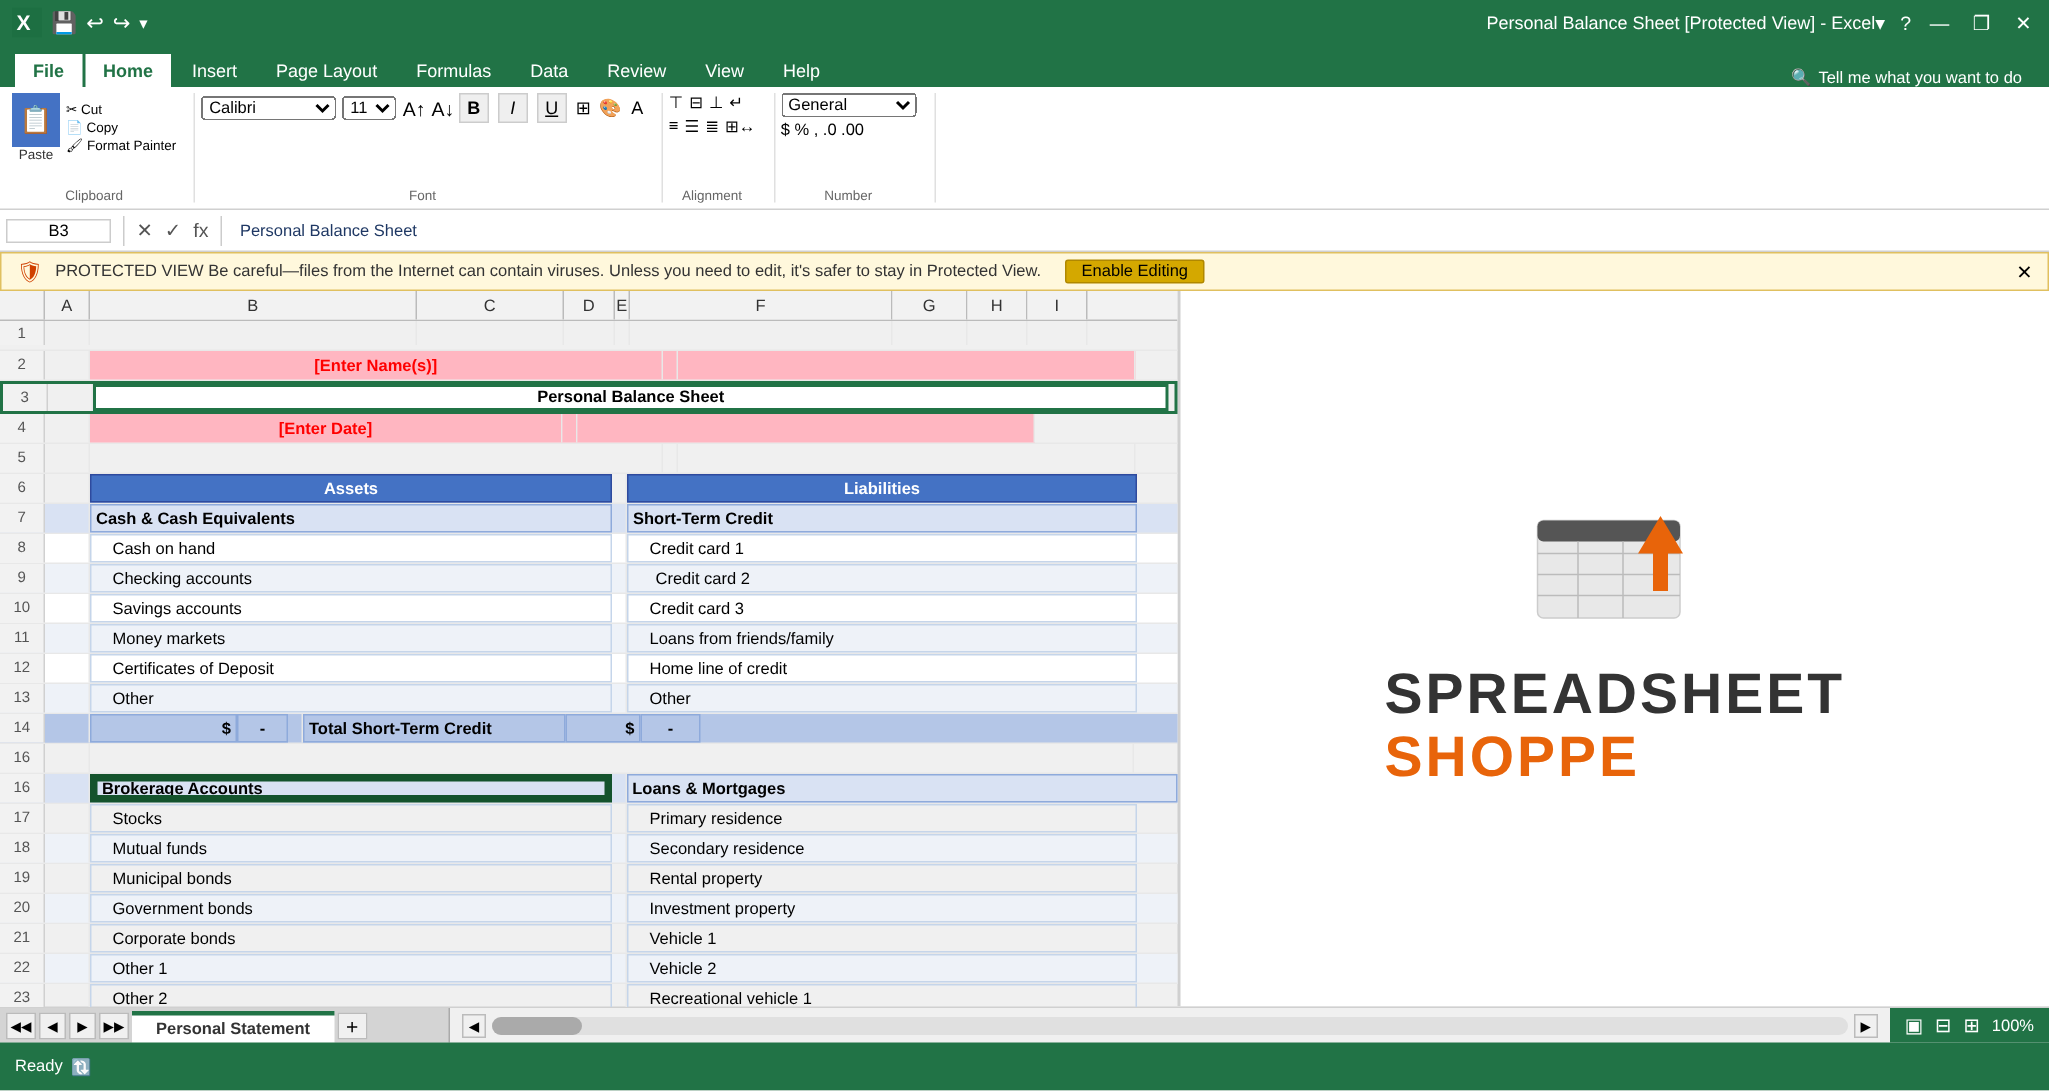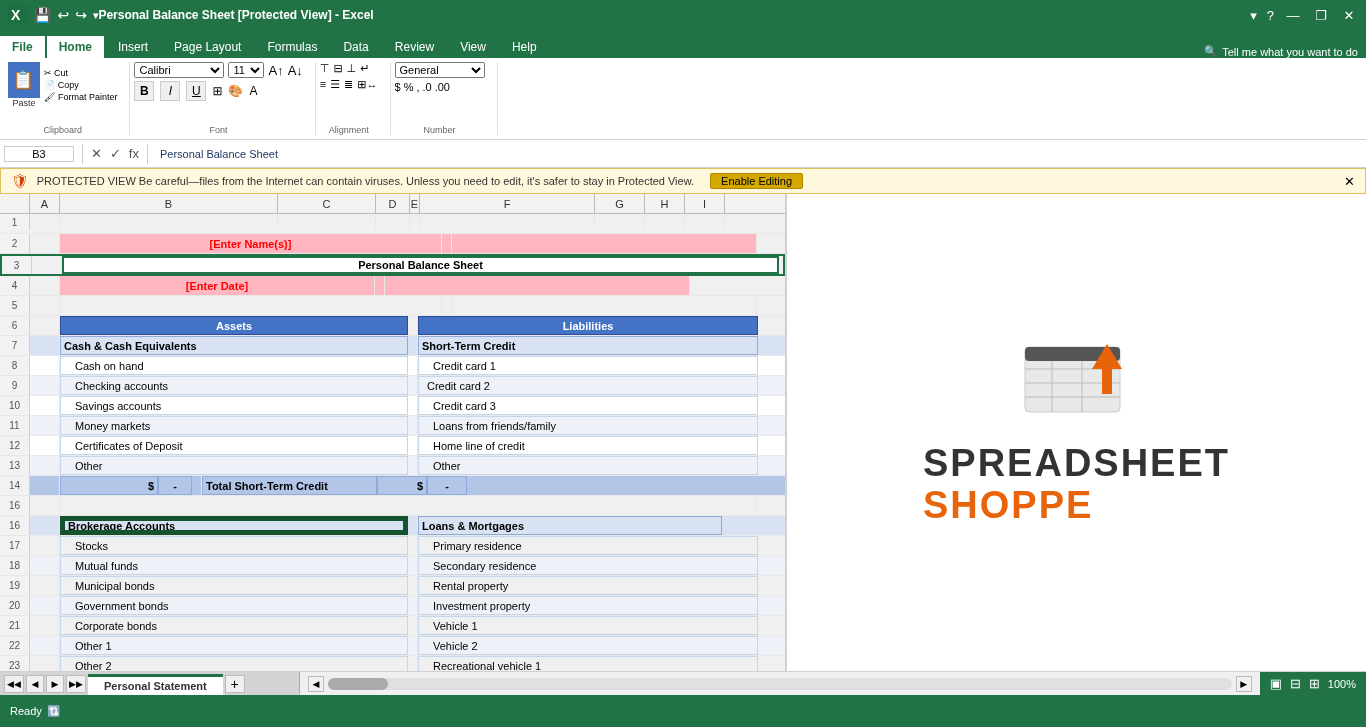--- a/index.html
+++ b/index.html
@@ -9,34 +9,34 @@
     #title-bar {
       height: 30px;
       background: #217346;
       display: flex;
       align-items: center;
       justify-content: space-between;
       padding: 0 8px;
       color: white;
     }
     #title-bar-left { display: flex; align-items: center; gap: 6px; }
-    #title-bar-center { font-size: 12px; font-weight: 700; flex: 1; text-align: left; }
+    #title-bar-center { font-size: 12px; font-weight: 400; flex: 1; text-align: right; }
     #title-bar-right { display: flex; align-items: center; gap: 10px; font-size: 12px; }
     .win-btn { width: 18px; height: 18px; display: flex; align-items: center; justify-content: center; cursor: pointer; font-size: 13px; }
 
     
     #ribbon {
       height: 110px;
       background: #217346;
     }
     #ribbon-tabs {
       height: 28px;
       display: flex;
       align-items: flex-end;
-      padding: 0 0;
+      padding: 0 10px;
       gap: 2px;
     }
     .ribbon-tab {
       padding: 4px 12px;
       font-size: 12px;
       color: white;
       cursor: pointer;
       background: transparent;
       border: none;
       outline: none;
@@ -259,21 +259,21 @@
           <div style="display:flex;flex-direction:column;gap:2px;">
             <div style="font-size:9px;cursor:pointer;display:flex;align-items:center;gap:2px;">✂ Cut</div>
             <div style="font-size:9px;cursor:pointer;display:flex;align-items:center;gap:2px;">📄 Copy</div>
             <div style="font-size:9px;cursor:pointer;display:flex;align-items:center;gap:2px;">🖌 Format Painter</div>
           </div>
         </div>
         <span class="ribbon-group-label">Clipboard</span>
       </div>
 
       <div class="ribbon-group">
-        <div style="display:flex;flex-direction:column;gap:3px;">
+        <div style="display:flex;flex-direction:row;gap:3px;">
           <div style="display:flex;gap:4px;align-items:center;">
             <select style="font-size:11px;width:90px;"><option>Calibri</option></select>
             <select style="font-size:11px;width:36px;"><option>11</option></select>
             <span style="font-size:13px;cursor:pointer;">A↑</span>
             <span style="font-size:13px;cursor:pointer;">A↓</span>
           </div>
           <div style="display:flex;gap:6px;align-items:center;">
             <button style="font-weight:bold;font-size:12px;border:1px solid #ccc;cursor:pointer;width:20px;height:20px;">B</button>
             <button style="font-style:italic;font-size:12px;border:1px solid #ccc;cursor:pointer;width:20px;height:20px;">I</button>
             <button style="text-decoration:underline;font-size:12px;border:1px solid #ccc;cursor:pointer;width:20px;height:20px;">U</button>
@@ -420,21 +420,21 @@
           <div class="cell" style="width:348px;padding-left:14px;border:1px solid #c5d5ea;">Cash on hand</div>
           <div class="cell" style="width:10px;"></div>
           <div class="cell" style="width:340px;padding-left:14px;border:1px solid #c5d5ea;">Credit card 1</div>
         </div>
 
         <div class="sheet-row" style="height:18px;background:#eef2f8;">
           <div class="row-num">9</div>
           <div class="cell" style="width:30px;background:#eef2f8;"></div>
           <div class="cell" style="width:348px;padding-left:14px;background:#eef2f8;border:1px solid #c5d5ea;">Checking accounts</div>
           <div class="cell" style="width:10px;"></div>
-          <div class="cell" style="width:340px;padding-left:8px;background:#eef2f8;border:1px solid #c5d5ea;">Credit card 2</div>
+          <div class="cell" style="width:340px;padding-left:18px;background:#eef2f8;border:1px solid #c5d5ea;">Credit card 2</div>
         </div>
 
         <div class="sheet-row" style="height:18px;background:white;">
           <div class="row-num">10</div>
           <div class="cell" style="width:30px;"></div>
           <div class="cell" style="width:348px;padding-left:14px;border:1px solid #c5d5ea;">Savings accounts</div>
           <div class="cell" style="width:10px;"></div>
           <div class="cell" style="width:340px;padding-left:14px;border:1px solid #c5d5ea;">Credit card 3</div>
         </div>
 
@@ -477,21 +477,21 @@
           <div class="row-num">16</div>
           <div class="cell" style="width:30px;"></div>
           <div class="cell" style="width:696px;"></div>
         </div>
 
         <div class="sheet-row" style="height:18px;background:#d9e2f3;">
           <div class="row-num">16</div>
           <div class="cell" style="width:30px;background:#d9e2f3;"></div>
           <div class="cell" style="width:348px;background:#d9e2f3;font-weight:bold;border:5px solid #14532d;">Brokerage Accounts</div>
           <div class="cell" style="width:10px;"></div>
-          <div class="cell" style="width:304px;background:#d9e2f3;font-weight:bold;border:1px solid #8eaadb;">Loans &amp; Mortgages</div>
+          <div class="cell" style="width:368px;background:#d9e2f3;font-weight:bold;border:1px solid #8eaadb;">Loans &amp; Mortgages</div>
         </div>
 
         <div class="sheet-row" style="height:18px;">
           <div class="row-num">17</div>
           <div class="cell" style="width:30px;"></div>
           <div class="cell" style="width:348px;padding-left:14px;border:1px solid #c5d5ea;">Stocks</div>
           <div class="cell" style="width:10px;"></div>
           <div class="cell" style="width:340px;padding-left:14px;border:1px solid #c5d5ea;">Primary  residence</div>
         </div>
 

